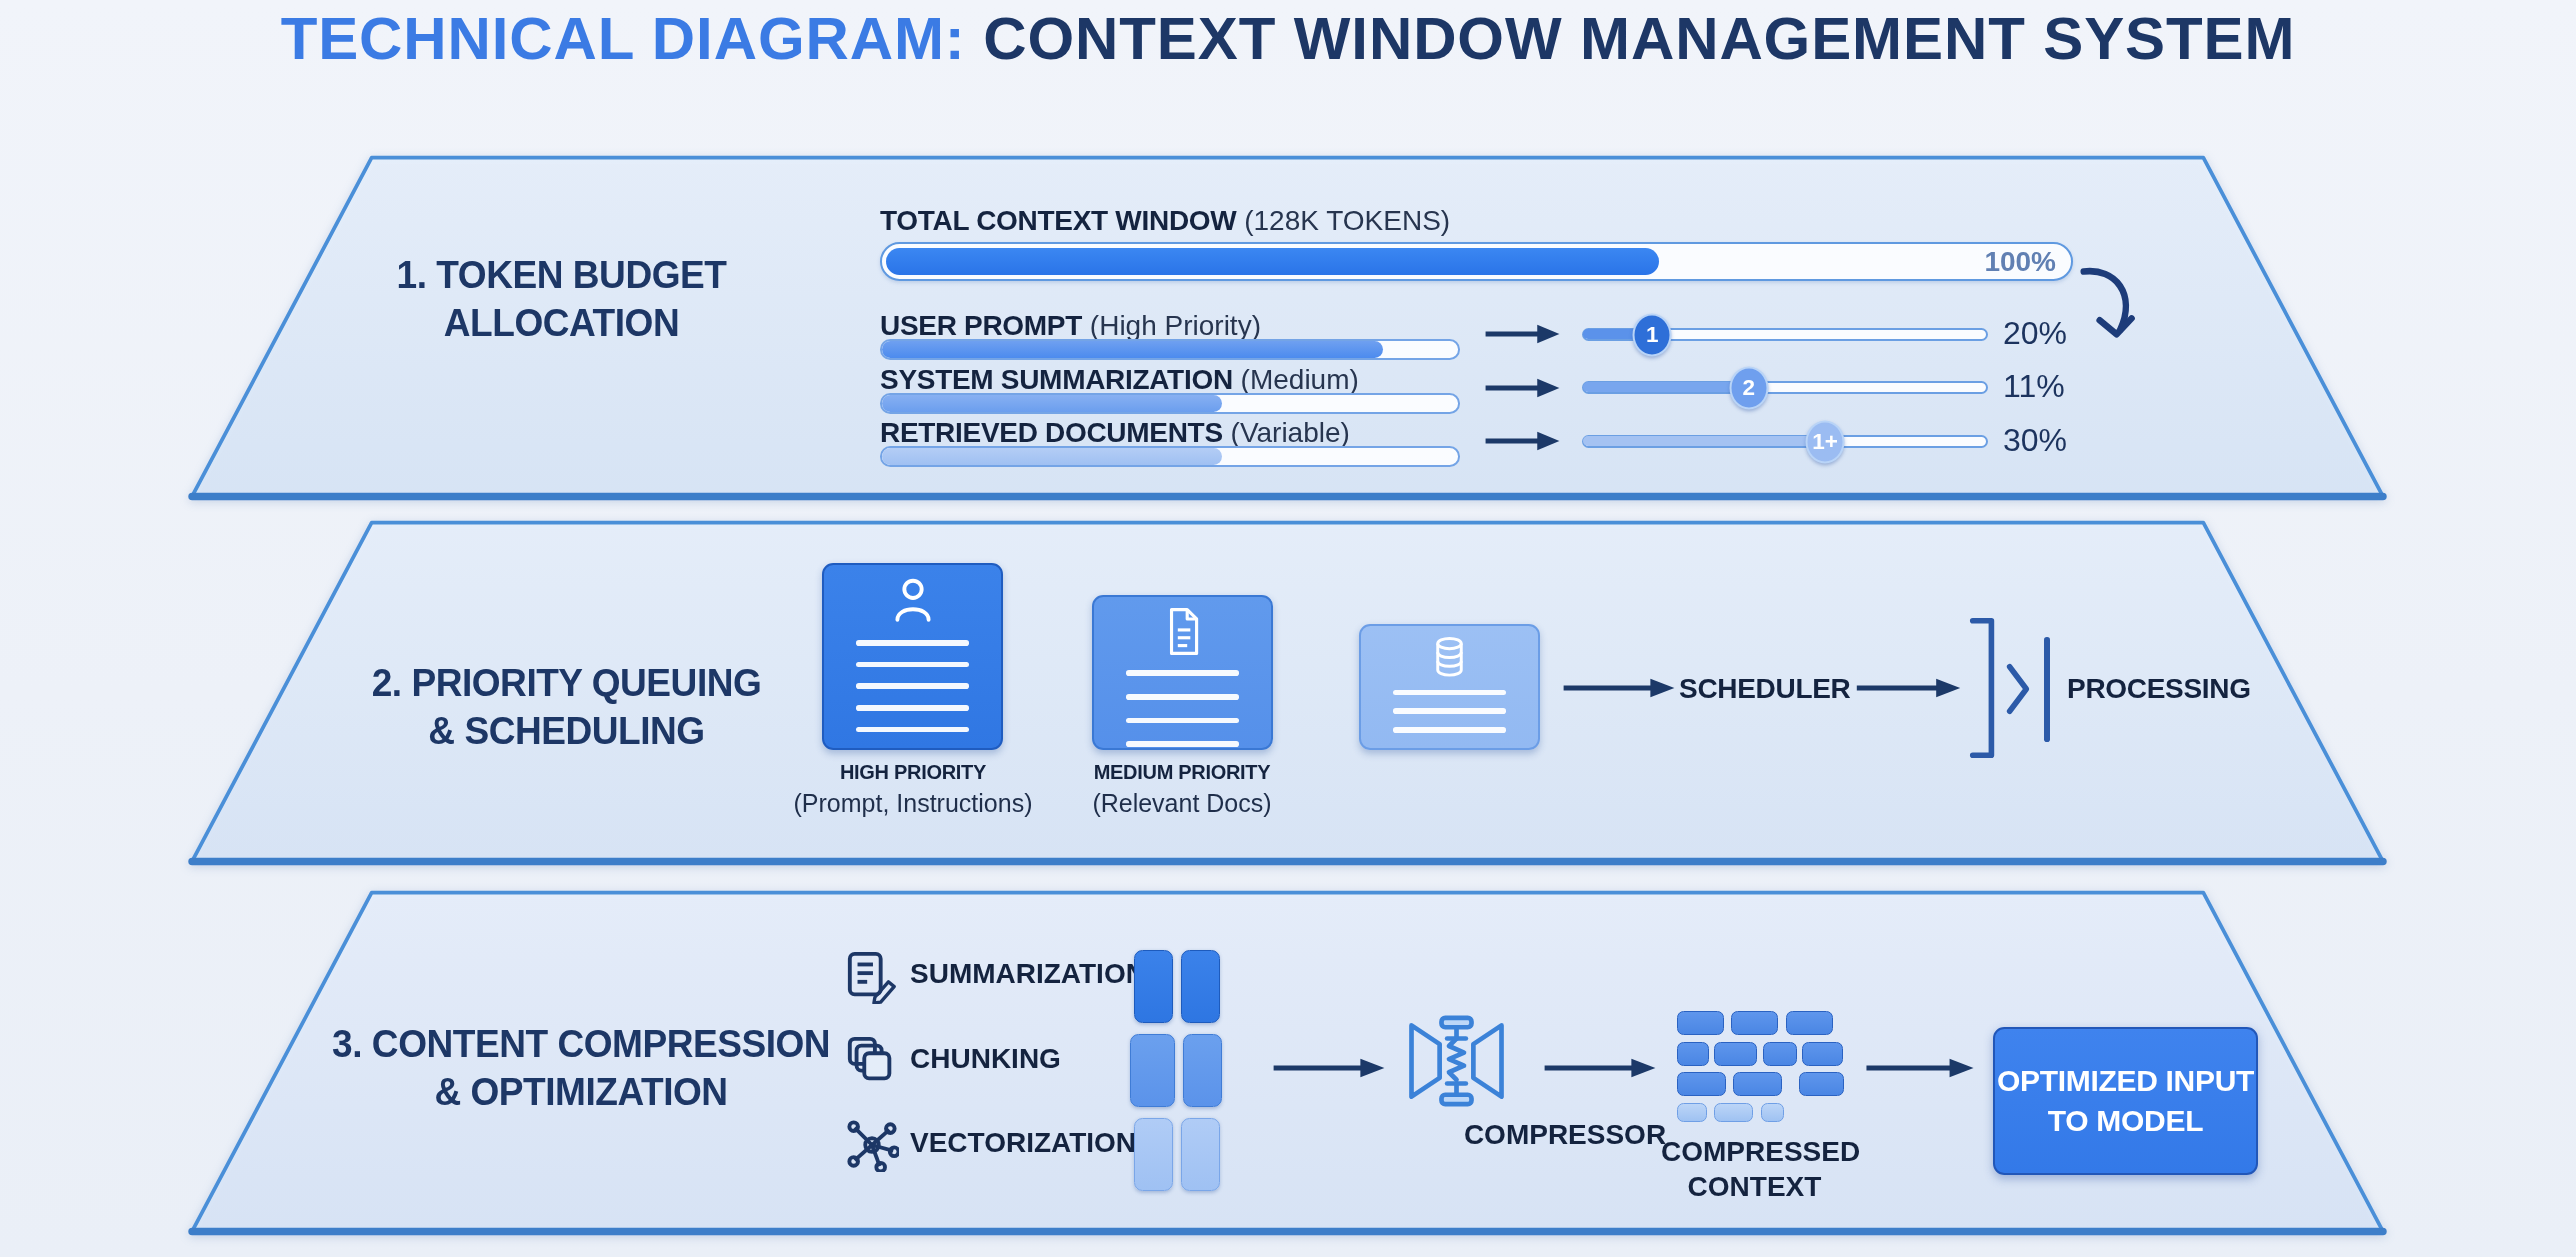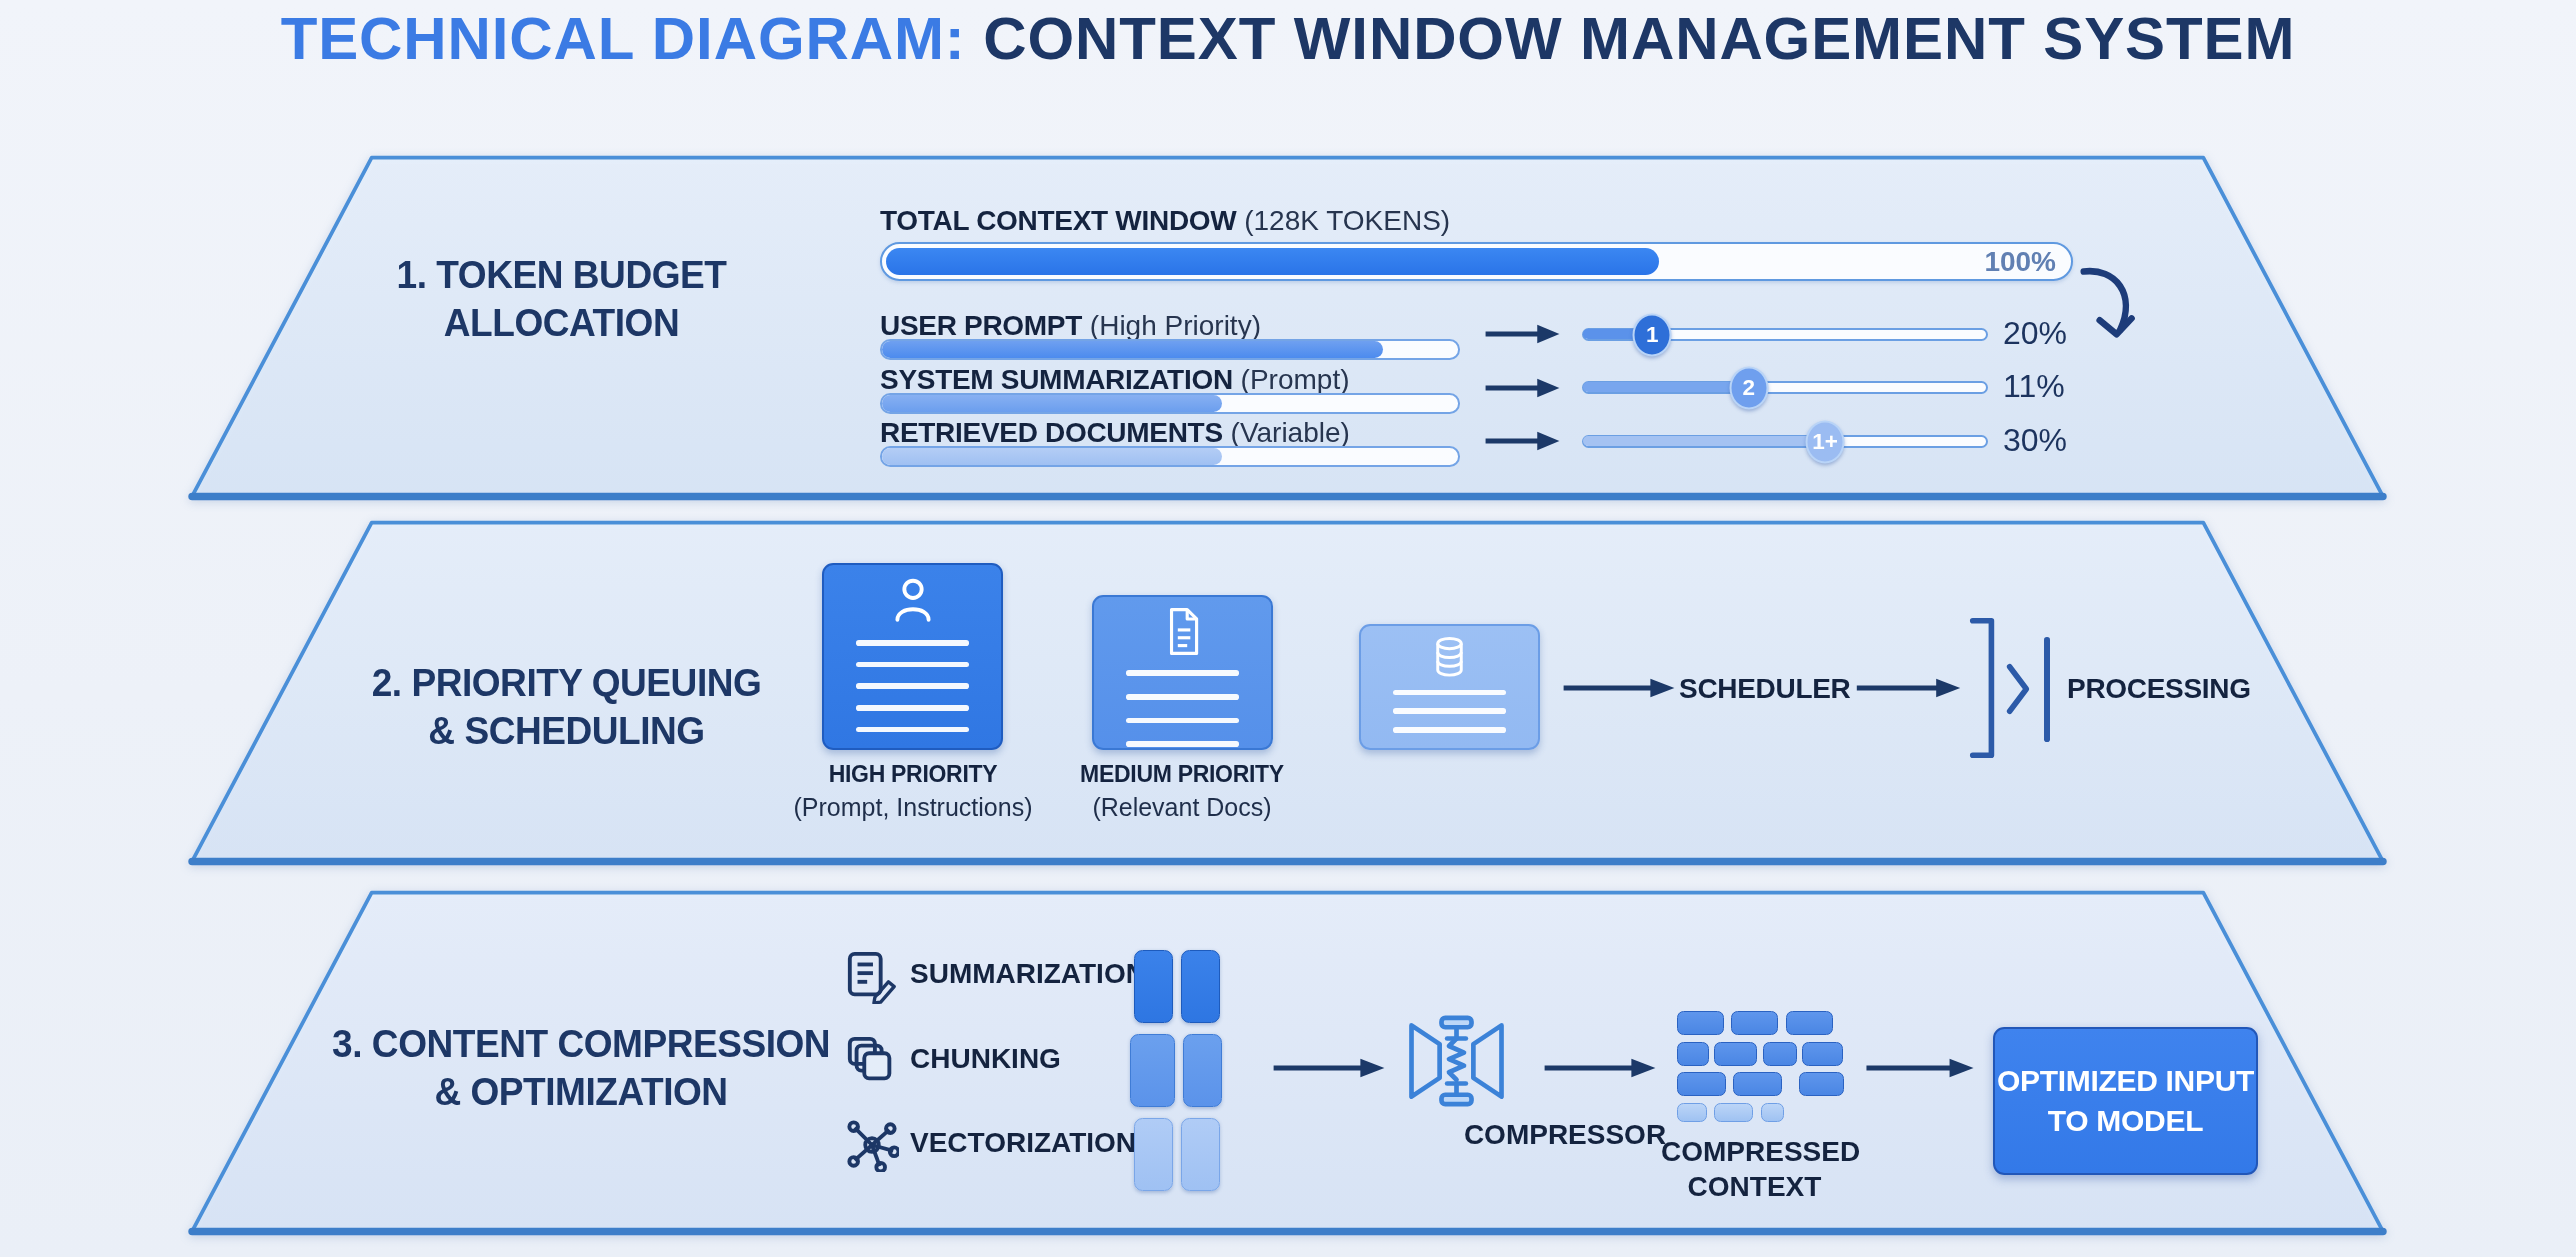--- a/index.html
+++ b/index.html
@@ -56,21 +56,21 @@
   .arrow{position:absolute;}
   
   .card{position:absolute;width:181px;border-radius:11.2px;box-shadow:0 3.7px 7.5px rgba(50,90,160,.3);
         display:flex;flex-direction:column;align-items:center;}
   .card.c0{background:linear-gradient(180deg,#3b82ea,var(--card_high));border:2.8px solid #1f5cc0;}
   .card.c1{background:linear-gradient(180deg,#619aed,var(--card_medium));border:2.8px solid #3a78d4;}
   .card.c2{background:linear-gradient(180deg,#9cc0f4,var(--card_low));border:2.8px solid #6b9de6;}
   .clines{display:flex;flex-direction:column;align-items:center;gap:16px;width:100%;margin-top:13px;}
   .cline{width:64%;height:5.6px;border-radius:2.8px;background:#fff;opacity:.95;}
   .card-cap{position:absolute;text-align:center;white-space:nowrap;}
-  .card-cap .ct{font-size:23px;font-weight:700;color:var(--text_dark);letter-spacing:-0.3px;}
+  .card-cap .ct{font-size:20px;font-weight:700;color:var(--text_dark);letter-spacing:-0.3px;}
   .card-cap .cs{font-size:25px;font-weight:400;color:#1f2e4a;margin-top:4.7px;}
   .flow-label{position:absolute;font-size:28px;font-weight:700;color:var(--text_dark);
               white-space:nowrap;letter-spacing:-0.3px;}
   
   .method-label{position:absolute;font-size:28px;font-weight:700;color:var(--text_dark);white-space:nowrap;}
   .micon{position:absolute;width:54px;height:54px;}
   .tblock{position:absolute;width:39px;height:73px;border-radius:8.4px;box-shadow:0 1.9px 3.7px rgba(50,90,160,.3);}
   .tb0{background:linear-gradient(180deg,#3b82ea,var(--block_dark));border:1.9px solid #1d5bbd;}
   .tb1{background:linear-gradient(180deg,#6ba0ee,var(--block_mid));border:1.9px solid #3f7cd6;}
   .tb2{background:linear-gradient(180deg,#b0ccf6,var(--block_light));border:1.9px solid #7aa6e8;}
@@ -135,21 +135,21 @@
         <polygon points="58,3 82,13 58,23" fill="var(--arrow)"></polygon>
     </svg>
     <div class="slider" style="left:1427px;top:174px;">
       <div class="sfill s0" style="width: 17%;"></div>
       <div class="handle h0" style="left: 17%;">1</div>
     </div>
     <div class="pct" style="left:1848px;top:161px;">20%</div>
 
     <div class="lbl" style="left:725px;top:210px;">
       <span class="lb">SYSTEM SUMMARIZATION</span>
-      <span class="ln">(Prompt)</span>
+      <span class="ln">(Medium)</span>
     </div>
     <div class="bar" style="left:725px;top:239px;">
       <div class="fill f1" style="width: 59%;"></div>
     </div>
     <svg class="arrow" style="left:1328px;top:222px;" width="79" height="24" viewBox="0 0 84 26">
       <line x1="2" y1="13" x2="60" y2="13" stroke="var(--arrow)" stroke-width="5.5"></line>
         <polygon points="58,3 82,13 58,23" fill="var(--arrow)"></polygon>
     </svg>
     <div class="slider" style="left:1427px;top:227px;">
       <div class="sfill s1" style="width: 41%;"></div>

